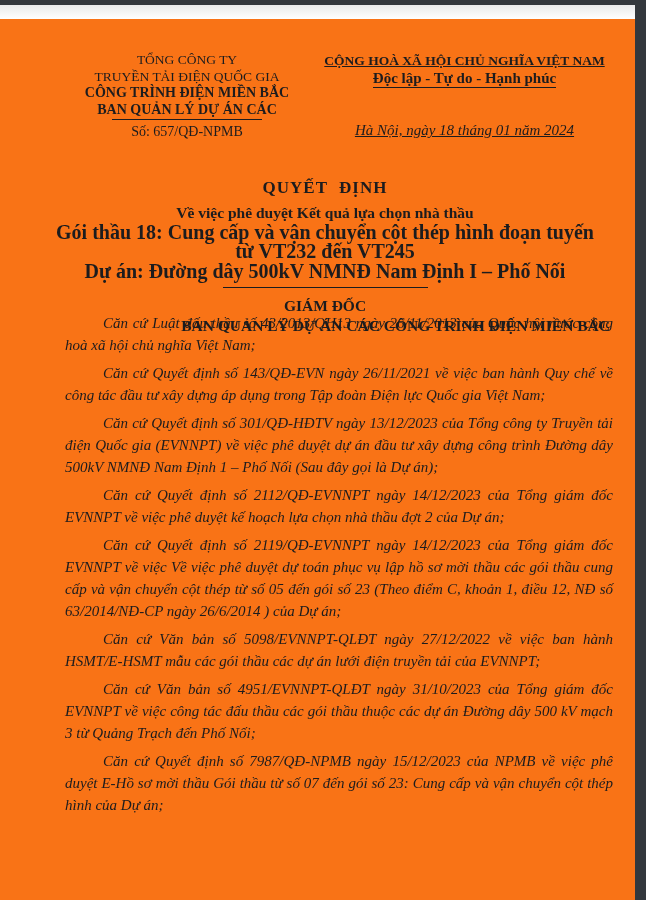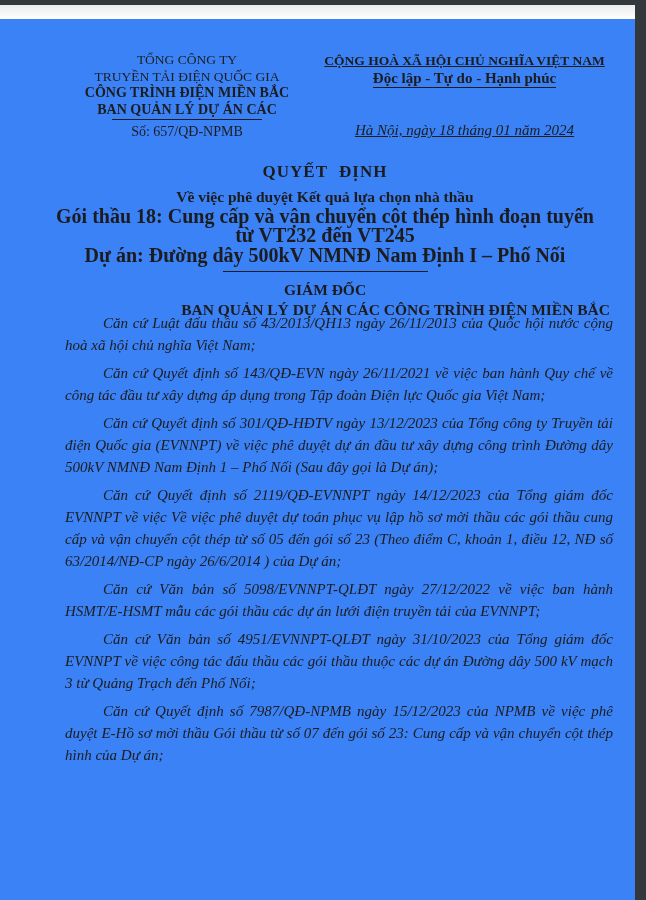--- a/index.html
+++ b/index.html
@@ -8,37 +8,37 @@
     background:#ffffff;
     font-family:"Liberation Serif","DejaVu Serif",serif;
     color:#1c1c1e;
   }
   
   .top-bar{position:absolute;top:0;left:0;width:646px;height:5px;background:#33383d;z-index:5;}
   .top-shade{position:absolute;top:5px;left:0;width:646px;height:14px;
     background:linear-gradient(#e9eaeb,#ffffff);z-index:4;}
   .right-band{position:absolute;top:0;right:0;width:11px;height:900px;background:#33383d;z-index:5;}
 
-  .page{position:absolute;top:0;left:0;width:635px;height:900px;background:#3b82f6;}
+  .page{position:absolute;top:0;left:0;width:635px;height:900px;background:#f97316;}
 
   
   .doc-header{position:absolute;top:52px;left:0;width:635px;display:flex;}
   .org-block{width:250px;margin-left:62px;text-align:center;font-size:13.5px;line-height:16.5px;}
   .org-block .b{font-weight:bold;font-size:14px;}
   .org-underline{width:150px;height:0;border-bottom:1.5px solid #1c1c1e;margin:1px auto 4px auto;}
   .doc-number{font-size:14px;margin-top:2px;font-family:Liberation Serif, serif;}
 
   .nat-block{width:305px;margin-left:0px;text-align:center;text-decoration:underline;}
   .nat-line1{font-weight:bold;font-size:13.5px;line-height:17px;}
   .nat-motto{font-weight:bold;font-size:15px;line-height:18px;display:inline-block;
     border-bottom:1.5px solid #1c1c1e;padding-bottom:0;}
   .dateline{font-style:italic;font-size:15px;margin-top:34px;}
 
   
-  .title-block{position:absolute;top:161px;left:40px;width:570px;text-align:center;}
+  .title-block{position:absolute;top:177px;left:40px;width:570px;text-align:center;}
   .title-main{font-weight:bold;font-size:17px;letter-spacing:1px;word-spacing:6px;line-height:22px;}
   .title-sub{font-weight:bold;font-size:15.5px;line-height:19.5px;margin-top:4px;}
   .title-sub2{font-weight:bold;font-size:20px;line-height:19.5px;}
   .title-underline{width:205px;height:0;border-bottom:1.5px solid #1c1c1e;margin:6px auto 8px auto;}
   .issuer-title{font-weight:bold;font-size:15.5px;line-height:20px;}
   .issuer-org{font-weight:bold;font-size:15.5px;line-height:20px;text-align:right;}
 
   
   .recitals{position:absolute;top:312px;left:65px;width:548px;}
   .recitals p{
@@ -79,20 +79,21 @@
     <div class="title-sub2">Dự án: Đường dây 500kV NMNĐ Nam Định I – Phố Nối</div>
     <div class="title-underline"></div>
     <div class="issuer-title">GIÁM ĐỐC</div>
     <div class="issuer-org">BAN QUẢN LÝ DỰ ÁN CÁC CÔNG TRÌNH ĐIỆN MIỀN BẮC</div>
   </div>
 
   <div class="recitals">
     <p>Căn cứ Luật đấu thầu số 43/2013/QH13 ngày 26/11/2013  của Quốc hội nước cộng hoà xã hội chủ nghĩa Việt Nam;</p>
     <p>Căn cứ Quyết định số 143/QĐ-EVN ngày 26/11/2021 về việc ban hành Quy chế về công tác đầu tư xây dựng áp dụng trong Tập đoàn Điện lực Quốc gia Việt Nam;</p>
     <p>Căn cứ Quyết định số 301/QĐ-HĐTV ngày 13/12/2023 của Tổng công ty Truyền tải điện Quốc gia (EVNNPT) về việc phê duyệt dự án đầu tư xây dựng công trình Đường dây 500kV NMNĐ Nam Định 1 – Phố Nối (Sau đây gọi là Dự án);</p>
+    <p>Căn cứ Quyết định số 2112/QĐ-EVNNPT ngày 14/12/2023 của Tổng giám đốc EVNNPT về việc phê duyệt kế hoạch lựa chọn nhà thầu đợt 2 của Dự án;</p>
     <p>Căn cứ Quyết định số 2119/QĐ-EVNNPT ngày 14/12/2023 của Tổng giám đốc EVNNPT về việc Về việc phê duyệt dự toán phục vụ lập hồ sơ mời thầu các gói thầu cung cấp và vận chuyển cột thép từ số 05 đến gói số 23 (Theo điểm C, khoản 1, điều 12, NĐ số 63/2014/NĐ-CP ngày 26/6/2014 ) của Dự án;</p>
     <p>Căn cứ Văn bản số 5098/EVNNPT-QLĐT ngày 27/12/2022 về việc ban hành HSMT/E-HSMT mẫu các gói thầu các dự án lưới điện truyền tải của EVNNPT;</p>
     <p>Căn cứ Văn bản số 4951/EVNNPT-QLĐT ngày 31/10/2023 của Tổng giám đốc EVNNPT về việc công tác đấu thầu các gói thầu thuộc các dự án Đường dây 500 kV mạch 3 từ Quảng Trạch đến Phố Nối;</p>
     <p>Căn cứ Quyết định số 7987/QĐ-NPMB ngày 15/12/2023 của NPMB về việc phê duyệt E-Hồ sơ mời thầu Gói thầu từ số 07 đến gói số 23: Cung cấp và vận chuyển cột thép hình của Dự án;</p>
   </div>
 
 </div>
 
 <div class="top-bar"></div>
 <div class="top-shade"></div>

